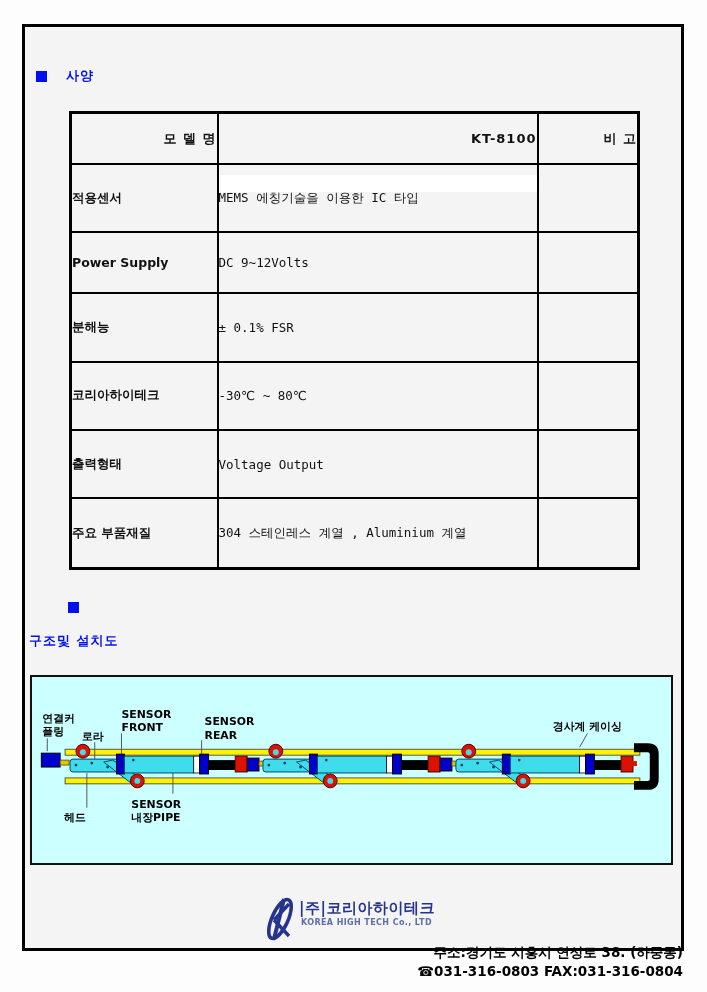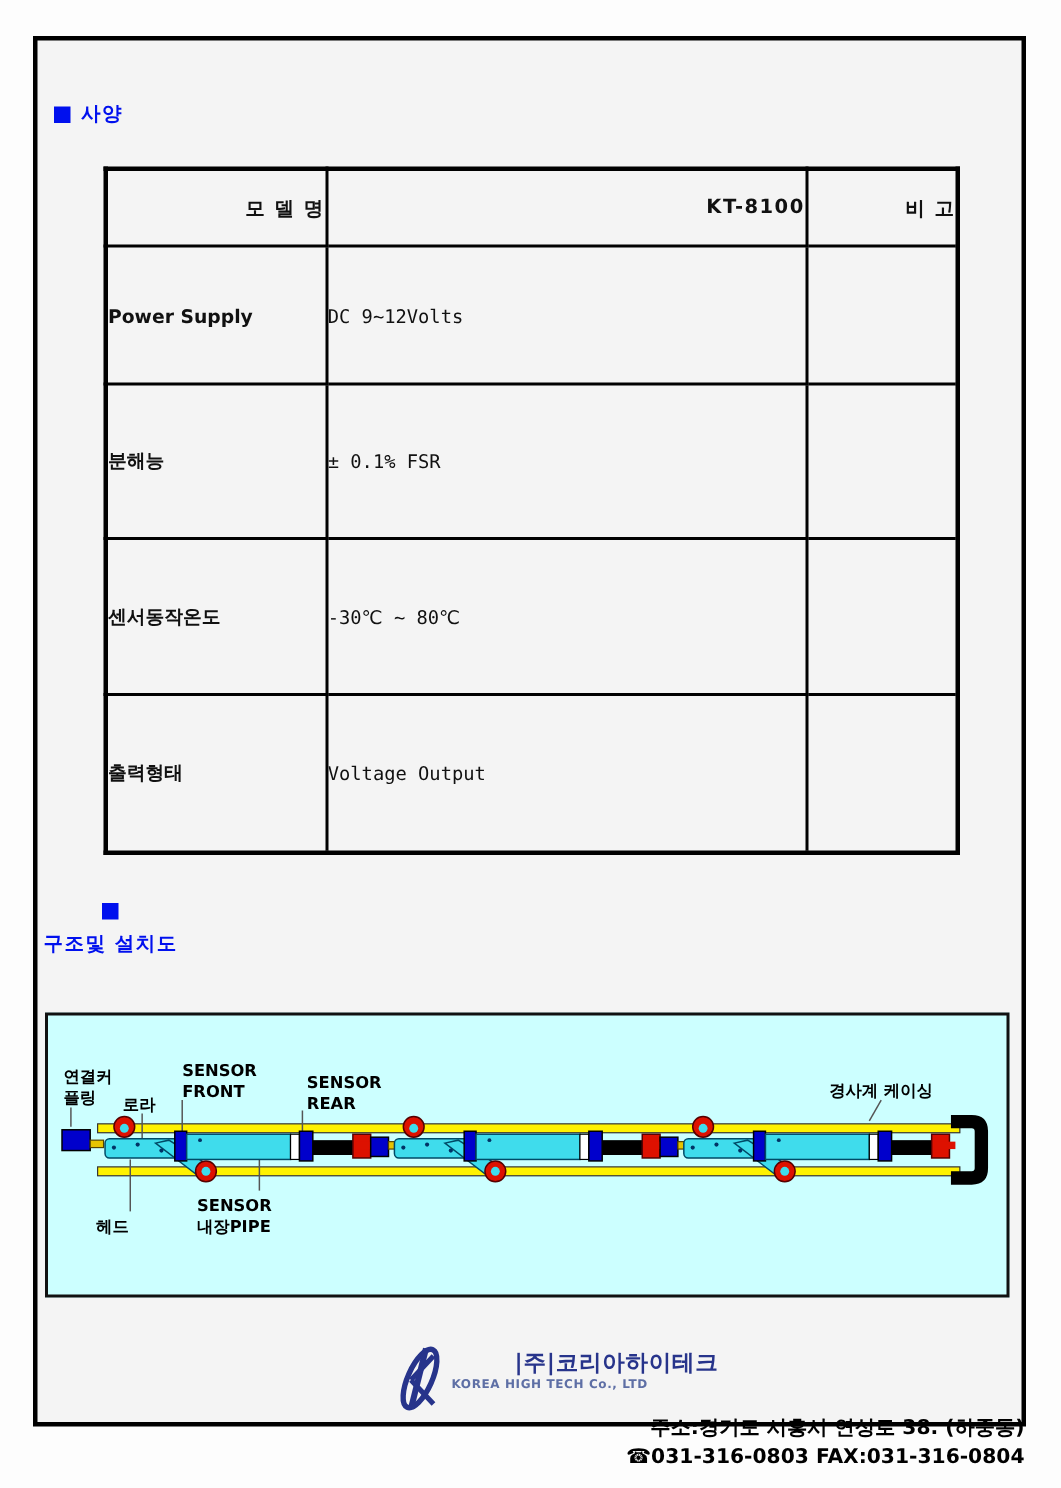--- a/index.html
+++ b/index.html
@@ -1,42 +1,42 @@
 <!DOCTYPE html>
 <html><head>
 <meta charset="utf-8">
 <style>
   html,body{margin:0;padding:0;background:#fff;}
   .screen{position:relative;width:707px;height:992px;background:#fdfdfd;overflow:hidden;
           font-family:"DejaVu Sans","Liberation Sans",sans-serif;color:#111;}
   .sheet{position:absolute;left:22px;top:24px;width:662px;height:927px;
          border:3px solid #000;background:#f4f4f4;box-sizing:border-box;}
   
-  .sec-title{position:absolute;display:flex;align-items:center;gap:7px;
+  .sec-title{position:absolute;display:flex;align-items:center;gap:19px;
              font-size:13px;font-weight:bold;color:var(--accent);letter-spacing:1px;}
   .sq{width:11px;height:11px;background:var(--accent);display:inline-block;flex:0 0 auto;}
   
   table.spec{position:absolute;left:44px;top:84px;width:568px;height:459px;
              border-collapse:collapse;table-layout:fixed;border:3px solid #000;
              font-size:12.5px;}
   table.spec td,table.spec th{border:2px solid #000;padding:0;vertical-align:middle;
              overflow:hidden;white-space:nowrap;}
   table.spec th{font-weight:bold;font-size:13px;letter-spacing:1px;text-align:right;height:49px;}
   td.c1{padding-left:12px;font-weight:bold;text-align:left;}
   td.c2{padding-left:16px;font-family:"DejaVu Sans Mono","DejaVu Sans",monospace;text-align:left;}
   td.c3{}
   td.hl{background:linear-gradient(to bottom,rgba(0,0,0,0) 0 10px,#fff 10px 27px,rgba(0,0,0,0) 27px);}
   
   .diagram{position:absolute;left:5px;top:648px;width:643px;height:190px;
            background:var(--cyanbg);border:2px solid #111;box-sizing:border-box;text-align:center;}
   .diagram svg{position:absolute;left:0;top:0;}
   .dlabel{font:bold 11px "DejaVu Sans","Liberation Sans",sans-serif;fill:#000;}
   
   .logo-kr{position:absolute;left:274px;top:872px;font-size:15px;font-weight:bold;
-           color:var(--navy);letter-spacing:.5px;margin-left:44px;}
+           color:var(--navy);letter-spacing:.5px;}
   .logo-en{position:absolute;left:276px;top:891px;font-size:8px;font-weight:bold;
            color:var(--logoGray);letter-spacing:.4px;}
   .addr{position:absolute;left:388px;top:884px;width:270px;text-align:right;
         font-size:13.5px;font-weight:bold;line-height:19px;color:#000;margin-top:32px;}
   .logo-mark{position:absolute;left:238px;top:866px;}
 </style>
 </head>
 <body>
 
 <div class="screen" style="--accent: #0010ee; --navy: #27348b; --logoGray: #5e6fa5; --cyanbg: #ccffff; --yellow: #fff200; --tube: #3fdcec; --cap: #0000cc; --red: #dd1100; --pin: #e8c400;">
@@ -55,37 +55,47 @@
         </colgroup>
       <thead>
         <tr>
           <th>모 델 명</th>
           <th>KT-8100</th>
           <th>비  고</th>
         </tr>
       </thead>
       <tbody>
           <tr>
+            <td class="c1">적용센서</td>
+            <td class="c2 hl">MEMS 에칭기술을 이용한 IC 타입</td>
+            <td class="c3"></td>
+          </tr>
+          <tr>
             <td class="c1">Power Supply</td>
             <td class="c2">DC 9~12Volts</td>
             <td class="c3"></td>
           </tr>
           <tr>
             <td class="c1">분해능</td>
             <td class="c2">± 0.1% FSR</td>
             <td class="c3"></td>
           </tr>
           <tr>
-            <td class="c1">센서동작온도</td>
+            <td class="c1">코리아하이테크</td>
             <td class="c2">-30℃ ~ 80℃</td>
             <td class="c3"></td>
           </tr>
           <tr>
             <td class="c1">출력형태</td>
             <td class="c2">Voltage Output</td>
+            <td class="c3"></td>
+          </tr>
+          <tr>
+            <td class="c1">주요 부품재질</td>
+            <td class="c2">304 스테인레스 계열 , Aluminium 계열</td>
             <td class="c3"></td>
           </tr>
         </tbody>
     </table>
 
     <div class="sec-title" style="left:4px;top:575px;flex-direction:column;">
       <span class="sq"></span>
       <span>구조및 설치도</span>
     </div>
 

